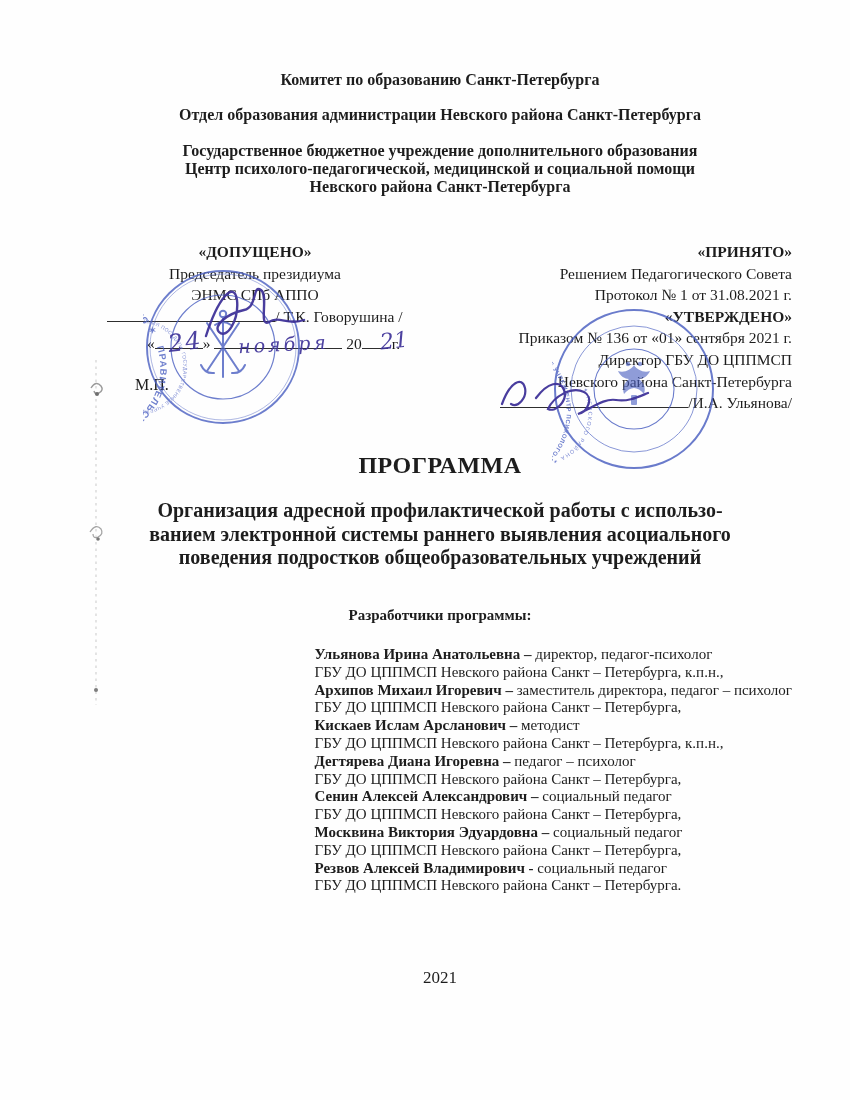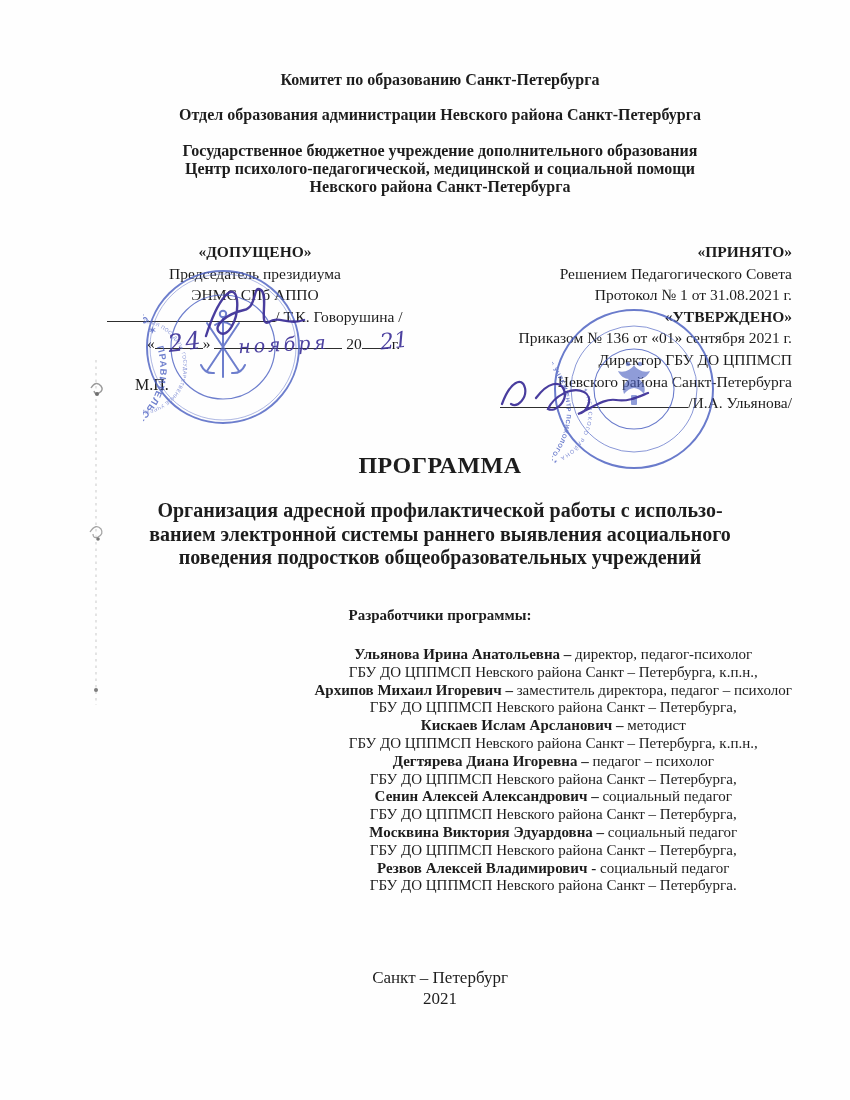--- a/index.html
+++ b/index.html
@@ -38,21 +38,21 @@
   .sig-svg{position:absolute; pointer-events:none;}
   
   .stamp{position:absolute; pointer-events:none;}
   .stamp-left{left:143px; top:267px; opacity:.8;}
   .stamp-right{left:552px; top:307px; opacity:.82;}
   
   .program-title{top:452px; font-size:24px; font-weight:bold; letter-spacing:.5px;}
   .main-title{top:491px; font-size:20px; font-weight:bold; line-height:23.5px;margin-top:8px;}
   
   .dev-heading{top:607px; font-size:15px; font-weight:bold;}
-  .dev-list{position:absolute; right:58px; top:646px; text-align:center;
+  .dev-list{position:absolute; right:58px; top:646px; text-align:left;
     font-size:15px; line-height:17.8px; white-space:nowrap;}
   
   .doc-footer{top:967px; font-size:17px; line-height:21px;}
   
   .artifact{position:absolute; left:88px; top:360px; pointer-events:none;}
 </style>
 </head>
 <body>
 
 <div class="page">
@@ -188,17 +188,16 @@
       <div class=""><b></b><span>ГБУ ДО ЦППМСП Невского района Санкт – Петербурга,</span></div>
       <div class=""><b>Сенин Алексей Александрович –</b><span> социальный педагог</span></div>
       <div class=""><b></b><span>ГБУ ДО ЦППМСП Невского района Санкт – Петербурга,</span></div>
       <div class=""><b>Москвина Виктория Эдуардовна –</b><span> социальный педагог</span></div>
       <div class=""><b></b><span>ГБУ ДО ЦППМСП Невского района Санкт – Петербурга,</span></div>
       <div class=""><b>Резвов Алексей Владимирович -</b><span> социальный педагог</span></div>
       <div class=""><b></b><span>ГБУ ДО ЦППМСП Невского района Санкт – Петербурга.</span></div>
     </div>
 
   <div class="centered-block doc-footer">
-    <div>Санкт – Петербург</div>
     <div>2021</div>
   </div>
 
 </div>
 
 </body></html>

